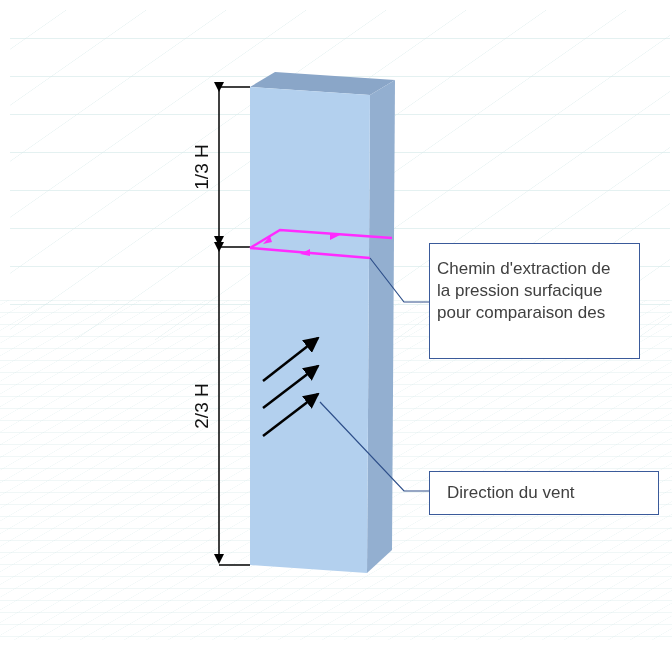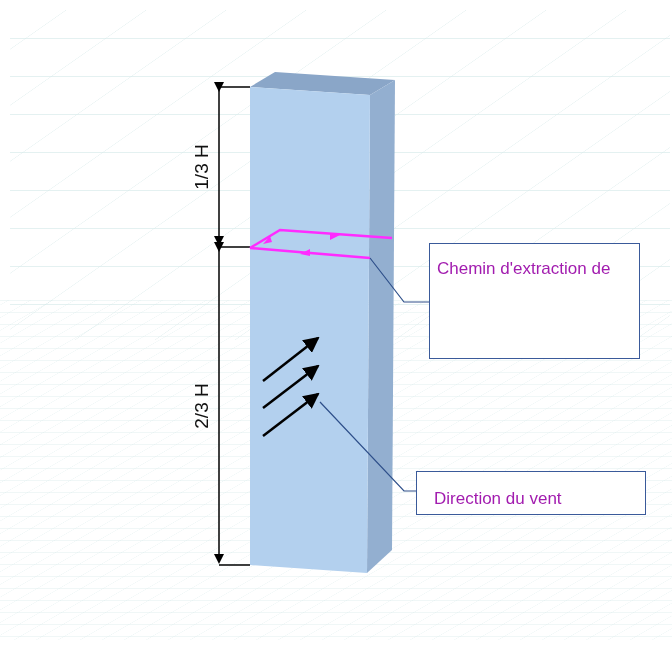--- a/index.html
+++ b/index.html
@@ -1,18 +1,18 @@
 <!DOCTYPE html>
 <html><head>
 <meta charset="utf-8">
 <style>
   html, body { margin: 0; padding: 0; background: #ffffff; }
   body { width: 672px; height: 649px; position: relative; overflow: hidden; font-family: "Liberation Sans", sans-serif; }
   #scene { position: absolute; left: 0; top: 0; }
-  .callout { position: absolute; background: #ffffff; border: 1.5px solid #3a5a9a; box-sizing: border-box; color: #a21caf; font-size: 17px; line-height: 22px; }
+  .callout { position: absolute; background: #ffffff; border: 1.5px solid #3a5a9a; box-sizing: border-box; color: #404040; font-size: 17px; line-height: 22px; }
   .dim-label { position: absolute; font-size: 19px; color: #111; transform: rotate(-90deg); transform-origin: center center; white-space: nowrap; }
 </style>
 </head>
 <body>
 
 <svg id="scene" width="672" height="649" viewBox="0 0 672 649" xmlns="http://www.w3.org/2000/svg">
   <defs>
     <pattern id="gridTop" width="80" height="38" patternUnits="userSpaceOnUse" patternTransform="skewX(-55)">
       <path d="M0 0 H80 M0 0 V38" stroke="#cfe6e6" stroke-width="1" fill="none"></path>
     </pattern>
@@ -64,17 +64,19 @@
     <polyline points="370,258 404,302 430,302"></polyline>
     <polyline points="320,402 404,491 430,491"></polyline>
   </g>
 </svg>
 
 <div class="dim-label" style="left:172px; top:156px; width:60px; text-align:center;">1/3 H</div>
 <div class="dim-label" style="left:172px; top:395px; width:60px; text-align:center;">2/3 H</div>
 
 <div class="callout" style="left:429px; top:243px; width:211px; height:116px; padding:14px 6px 0 7px;">
   <div>Chemin d'extraction de</div>
+  <div>la pression surfacique</div>
+  <div>pour comparaison des</div>
 </div>
 
-<div class="callout" style="left:416px; top:471px; width:230px; height:44px; padding:16px 0 0 17px;">
+<div class="callout" style="left:429px; top:471px; width:230px; height:44px; padding:10px 0 0 17px;">
   <div>Direction du vent</div>
 </div>
 
 </body></html>

